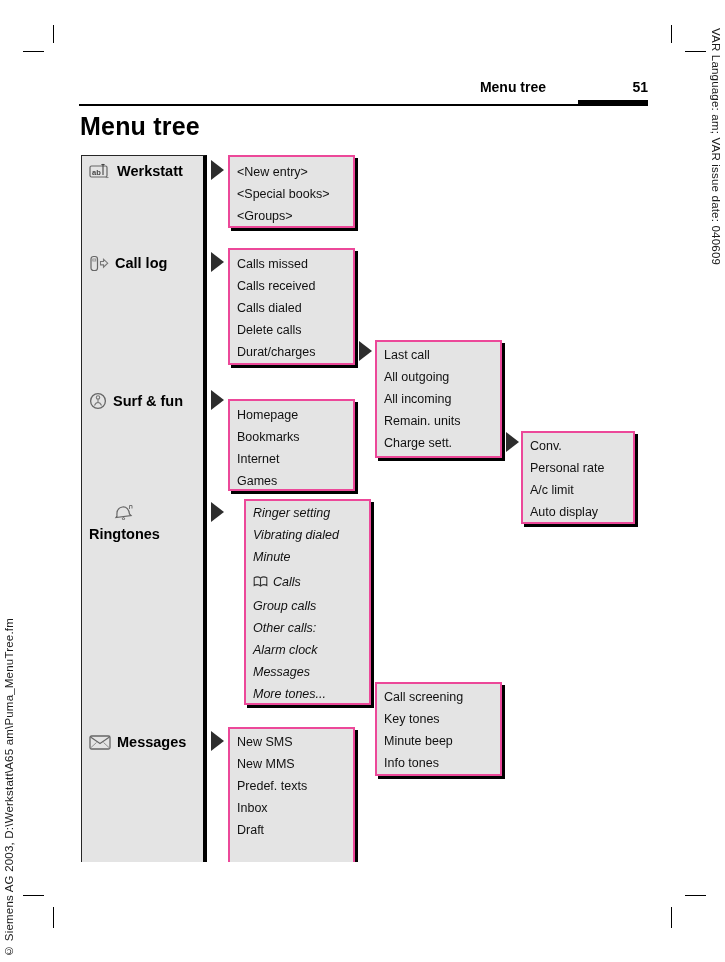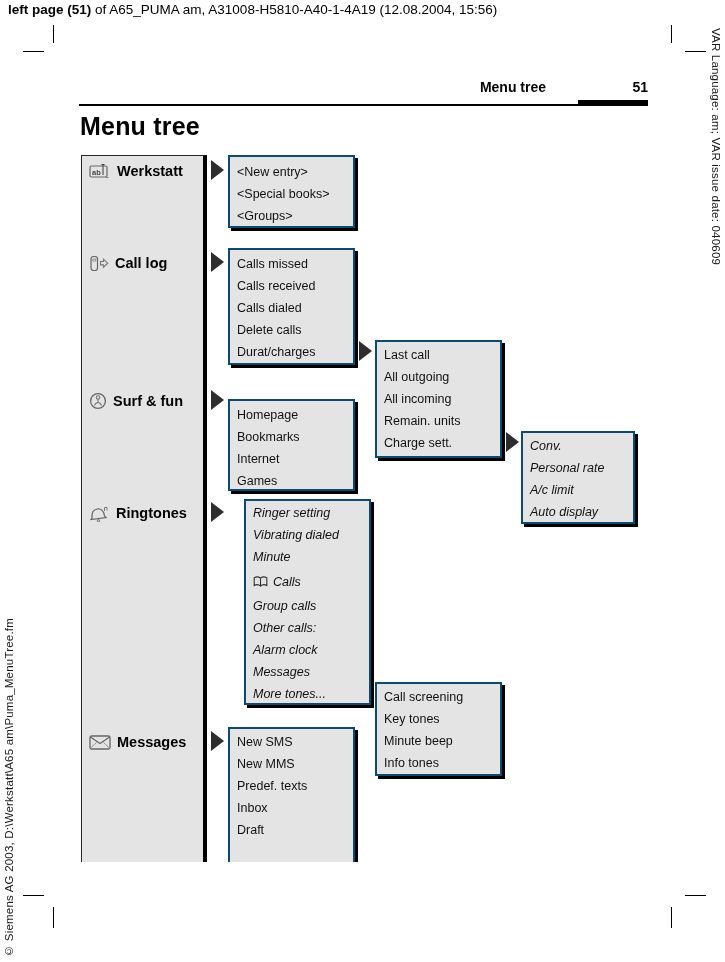--- a/index.html
+++ b/index.html
@@ -37,32 +37,31 @@
   .cat{position:absolute;left:7px;height:20px;display:flex;align-items:center;gap:6px;
        font-weight:bold;font-size:14.5px;white-space:pre;}
   .cat svg{flex:0 0 auto;}
 
   
   .arrow{position:absolute;width:0;height:0;border-top:10px solid transparent;
          border-bottom:10px solid transparent;border-left:13px solid #2d2d2d;}
 
   
   .mbox{position:absolute;box-sizing:border-box;background:#e4e4e4;
-        border:2px solid #0c4a6e;box-shadow:3px 3px 0 #000;font-size:12.5px;color:#111;}
+        border:2px solid #ec4899;box-shadow:3px 3px 0 #000;font-size:12.5px;color:#111;}
   .mbox .item{padding-left:7px;line-height:22px;white-space:pre;display:flex;align-items:center;gap:5px;}
   .calls-row{margin-top:3px;margin-bottom:2px;}
 
   svg{display:block;}
 </style>
 </head>
 <body>
 
 <div class="sheet">
 
-  <div class="docline"><span class="b">left page (51)</span><span> of A65_PUMA am, A31008-H5810-A40-1-4A19 (12.08.2004, 15:56)</span></div>
 
   <div class="margin-right">VAR Language: am; VAR issue date: 040609</div>
   <div class="margin-left">© Siemens AG 2003, D:\Werkstatt\A65 am\Puma_MenuTree.fm</div>
 
   <div class="crop" style="left:53px;top:25px;width:1px;height:18px;"></div>
   <div class="crop" style="left:23px;top:51px;width:21px;height:1px;"></div>
   <div class="crop" style="left:671px;top:25px;width:1px;height:18px;"></div>
   <div class="crop" style="left:685px;top:51px;width:21px;height:1px;"></div>
   <div class="crop" style="left:23px;top:895px;width:21px;height:1px;"></div>
   <div class="crop" style="left:53px;top:907px;width:1px;height:21px;"></div>
@@ -101,21 +100,21 @@
       </div>
       <div class="cat" style="top:235px;">
         <svg width="18" height="18" viewBox="0 0 18 18">
           <circle cx="9" cy="9" r="7.4" fill="none" stroke="#666" stroke-width="1.3"></circle>
           <circle cx="9" cy="5.4" r="1.7" fill="none" stroke="#777" stroke-width="1.1"></circle>
           <path d="M5.5 13.5 C7 9.5 11 9.5 12.5 13.5" fill="none" stroke="#777" stroke-width="1.1"></path>
           <line x1="9" y1="7.2" x2="9" y2="10.2" stroke="#777" stroke-width="1.1"></line>
         </svg>
         <span>Surf &amp; fun</span>
       </div>
-      <div class="cat" style="top:347px;">
+      <div class="cat" style="top:347px;flex-direction:column;">
         <svg width="21" height="17" viewBox="0 0 21 17">
           <path d="M3 13 C2.5 8 4.5 4.5 8.5 4 C12.5 3.5 15 6.5 15.5 11 L17 12.5 L2 14.5 Z" fill="none" stroke="#666" stroke-width="1.2"></path>
           <circle cx="9.5" cy="15.7" r="1.1" fill="none" stroke="#666" stroke-width="1"></circle>
           <path d="M15.5 2.5 v3.5 M15.5 2.5 h2.5 v3" fill="none" stroke="#777" stroke-width="1"></path>
         </svg>
         <span>Ringtones</span>
       </div>
       <div class="cat" style="top:576px;">
         <svg width="22" height="15" viewBox="0 0 22 15">
           <rect x="1" y="1" width="20" height="13" rx="1.5" fill="none" stroke="#666" stroke-width="1.3"></rect>
@@ -185,21 +184,21 @@
     </div>
 
     <div class="mbox" style="left:375px;top:185px;width:127px;height:118px;padding-top:2px;">
       <div class="item">Last call</div>
       <div class="item">All outgoing</div>
       <div class="item">All incoming</div>
       <div class="item">Remain. units</div>
       <div class="item">Charge sett.</div>
     </div>
 
-    <div class="mbox" style="left:521px;top:276px;width:114px;height:93px;padding-top:2px;font-style:italic;">
+    <div class="mbox" style="left:521px;top:276px;width:114px;height:93px;padding-top:2px;">
       <div class="item">Conv.</div>
       <div class="item">Personal rate</div>
       <div class="item">A/c limit</div>
       <div class="item">Auto display</div>
     </div>
 
     <div class="mbox" style="left:375px;top:527px;width:127px;height:94px;padding-top:2px;">
       <div class="item">Call screening</div>
       <div class="item">Key tones</div>
       <div class="item">Minute beep</div>

